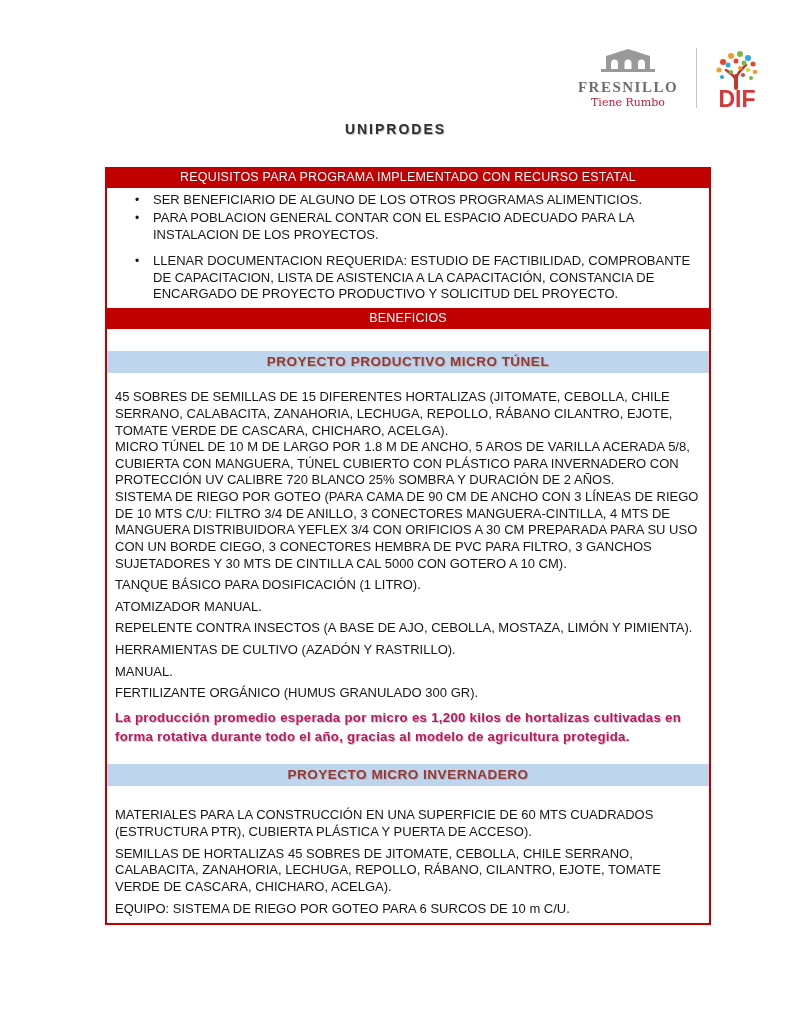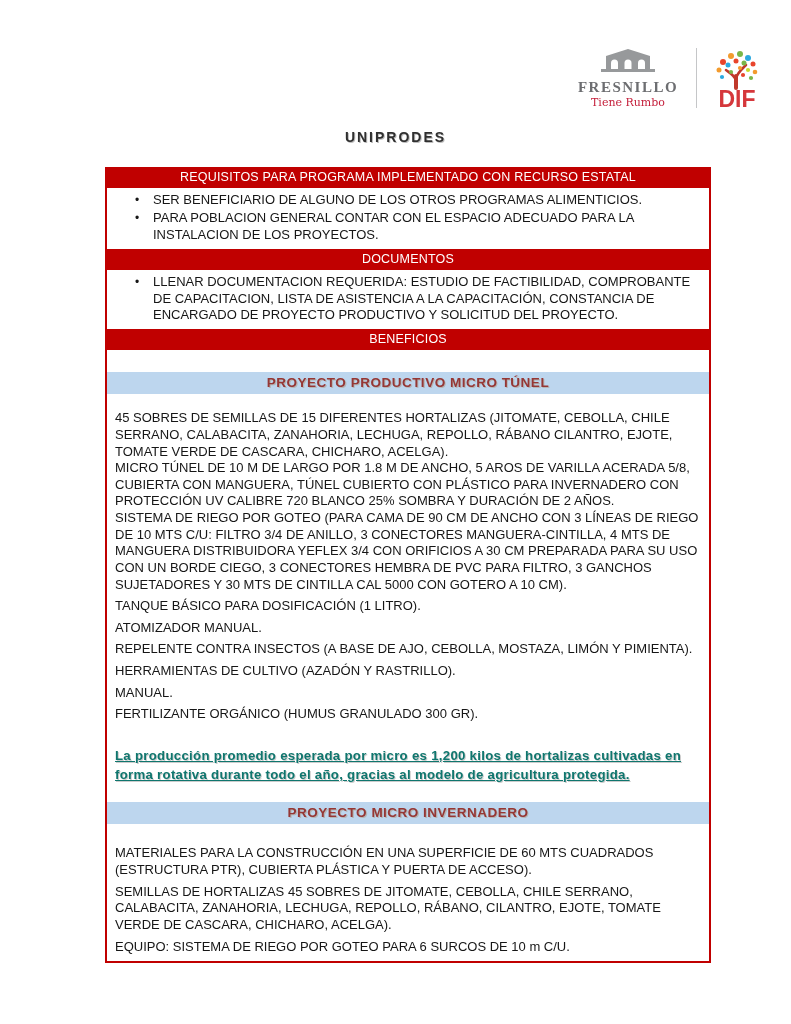--- a/index.html
+++ b/index.html
@@ -35,21 +35,21 @@
     font-size: 11px;
     color: #c41e3a;
     margin-top: 0px;
   }
   .logo-divider { width: 1px; height: 60px; background: #c5c6c8; }
   .dif { width: 56px; text-align: center; }
 
   
   .doc-title {
     position: absolute;
-    top: 129px;
+    top: 121px;
     left: 0;
     width: 791px;
     text-align: center;
     font-size: 14px;
     font-weight: bold;
     letter-spacing: 2px;
     color: #2f2f2f;
     text-shadow: 1px 1px 0 #bdbdbd;
   }
 
@@ -104,25 +104,24 @@
     font-size: 13px;
     line-height: 1.28;
     color: #161616;
     margin: 0;
   }
   .para.gap { margin-top: 5px; }
   .highlight {
     font-size: 13.2px;
     font-weight: bold;
     line-height: 1.42;
-    color: #0f766e;
+    color: #be185d;
     letter-spacing: 0.3px;
-    margin-top: 24px;
+    margin-top: 7px;
     text-shadow: 1px 1px 0 #cccccc;
-    text-decoration: underline;
   }
 </style>
 </head>
 <body>
 
 <div class="page">
 
   <div class="logo-block">
     <div class="fresnillo">
       <span>
@@ -177,21 +176,20 @@
       <div class="bullet">
         <span class="dot">•</span>
         <span>SER BENEFICIARIO DE ALGUNO DE LOS OTROS PROGRAMAS ALIMENTICIOS.</span>
       </div>
       <div class="bullet">
         <span class="dot">•</span>
         <span>PARA POBLACION GENERAL CONTAR CON EL ESPACIO ADECUADO PARA LA INSTALACION DE LOS PROYECTOS.</span>
       </div>
     </div>
 
-    <div class="red-bar">DOCUMENTOS</div>
 
     <div class="bullets">
       <div class="bullet">
         <span class="dot">•</span>
         <span>LLENAR DOCUMENTACION REQUERIDA: ESTUDIO DE FACTIBILIDAD, COMPROBANTE DE CAPACITACION, LISTA DE ASISTENCIA A LA CAPACITACIÓN, CONSTANCIA DE ENCARGADO DE PROYECTO PRODUCTIVO Y SOLICITUD DEL PROYECTO.</span>
       </div>
     </div>
 
     <div class="red-bar">BENEFICIOS</div>
 

